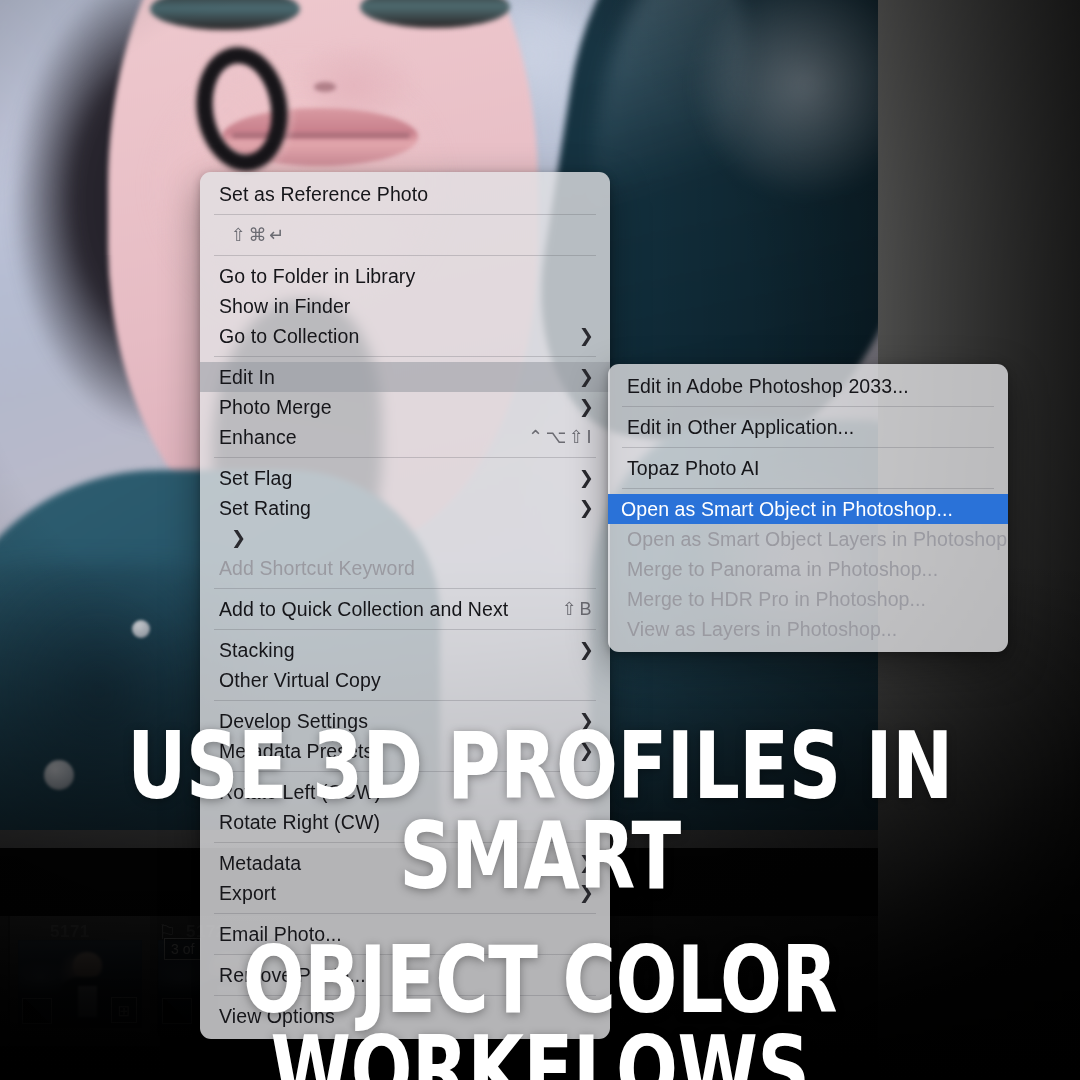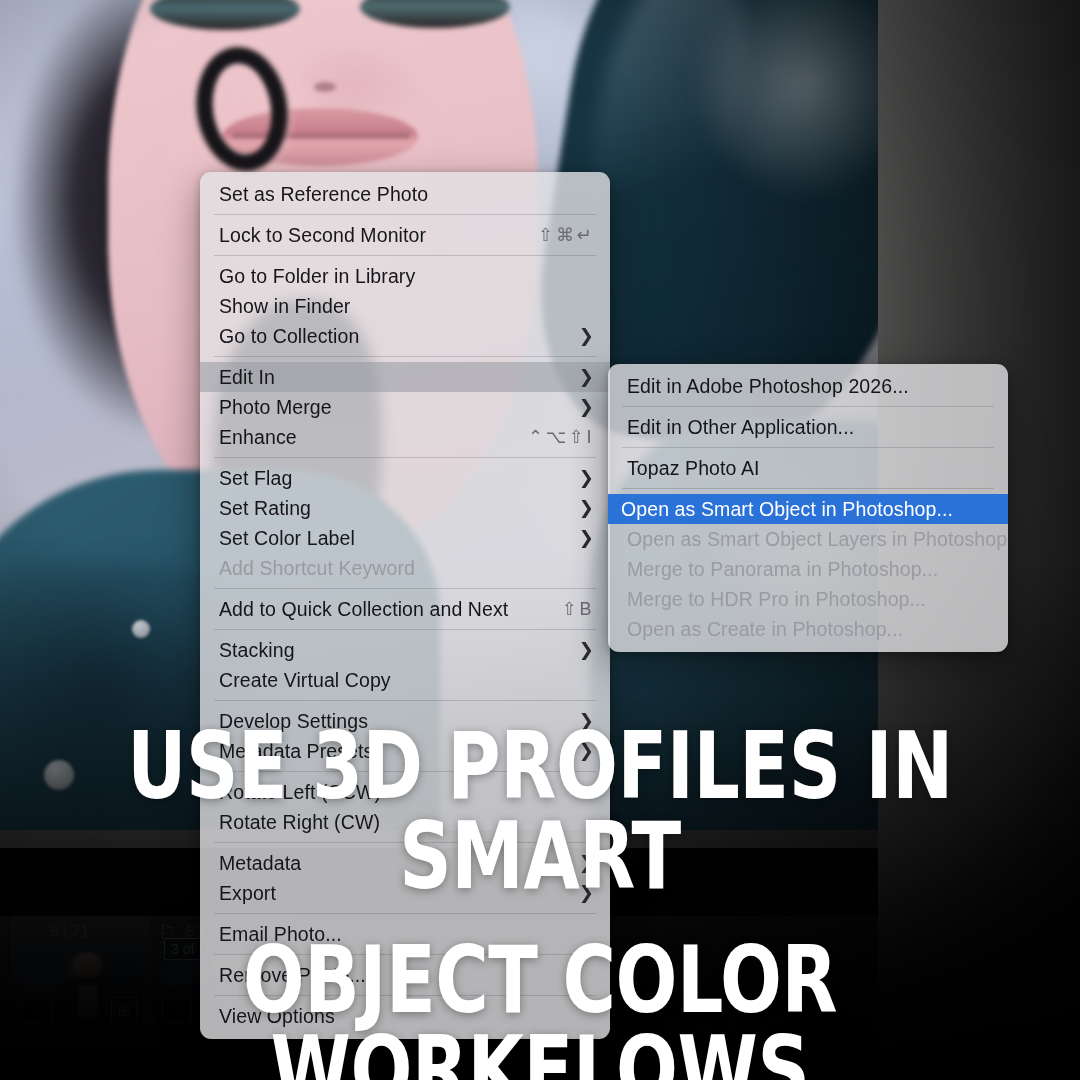--- a/index.html
+++ b/index.html
@@ -230,21 +230,20 @@
   <div class="vignette"></div>
 
   <div class="menu" id="main-menu">
     <div class="pad-t"></div>
     <div id="main-menu-items">
         <div class="mi">
           <span class="lbl">Set as Reference Photo</span>
         </div>
         <div class="sep"></div>
         <div class="mi">
-          <span class="lbl">Lock to Second Monitor</span>
           <span class="sc">⇧⌘↵</span>
         </div>
         <div class="sep"></div>
         <div class="mi">
           <span class="lbl">Go to Folder in Library</span>
         </div>
         <div class="mi">
           <span class="lbl">Show in Finder</span>
         </div>
         <div class="mi">
@@ -267,38 +266,37 @@
         <div class="sep"></div>
         <div class="mi">
           <span class="lbl">Set Flag</span>
           <span class="arrow">❯</span>
         </div>
         <div class="mi">
           <span class="lbl">Set Rating</span>
           <span class="arrow">❯</span>
         </div>
         <div class="mi">
-          <span class="lbl">Set Color Label</span>
           <span class="arrow">❯</span>
         </div>
         <div class="mi dis">
           <span class="lbl">Add Shortcut Keyword</span>
         </div>
         <div class="sep"></div>
         <div class="mi">
           <span class="lbl">Add to Quick Collection and Next</span>
           <span class="sc">⇧B</span>
         </div>
         <div class="sep"></div>
         <div class="mi">
           <span class="lbl">Stacking</span>
           <span class="arrow">❯</span>
         </div>
         <div class="mi">
-          <span class="lbl">Create Virtual Copy</span>
+          <span class="lbl">Other Virtual Copy</span>
         </div>
         <div class="sep"></div>
         <div class="mi">
           <span class="lbl">Develop Settings</span>
           <span class="arrow">❯</span>
         </div>
         <div class="mi">
           <span class="lbl">Metadata Presets</span>
           <span class="arrow">❯</span>
         </div>
@@ -331,21 +329,21 @@
           <span class="lbl">View Options</span>
         </div>
       </div>
     <div class="pad-b"></div>
   </div>
 
   <div class="menu" id="sub-menu">
     <div class="pad-t"></div>
     <div id="sub-menu-items">
         <div class="mi">
-          <span class="lbl">Edit in Adobe Photoshop 2026...</span>
+          <span class="lbl">Edit in Adobe Photoshop 2033...</span>
         </div>
         <div class="sep"></div>
         <div class="mi">
           <span class="lbl">Edit in Other Application...</span>
         </div>
         <div class="sep"></div>
         <div class="mi">
           <span class="lbl">Topaz Photo AI</span>
         </div>
         <div class="sep"></div>
@@ -355,21 +353,21 @@
         <div class="mi dis">
           <span class="lbl">Open as Smart Object Layers in Photoshop...</span>
         </div>
         <div class="mi dis">
           <span class="lbl">Merge to Panorama in Photoshop...</span>
         </div>
         <div class="mi dis">
           <span class="lbl">Merge to HDR Pro in Photoshop...</span>
         </div>
         <div class="mi dis">
-          <span class="lbl">Open as Create in Photoshop...</span>
+          <span class="lbl">View as Layers in Photoshop...</span>
         </div>
       </div>
     <div class="pad-b"></div>
   </div>
 
   <div class="title-wrap">
     <div class="title-line l1">Use 3D Profiles in Smart</div>
     <div class="title-line l2">Object Color Workflows</div>
   </div>
 

